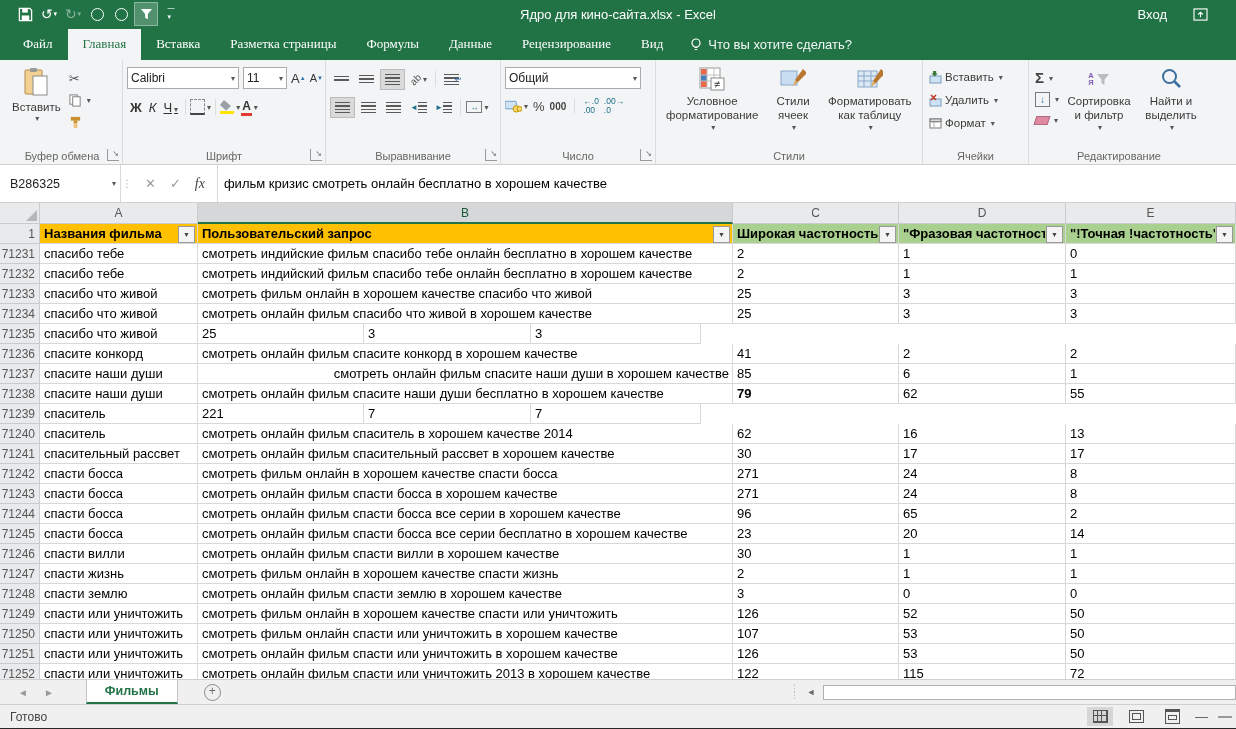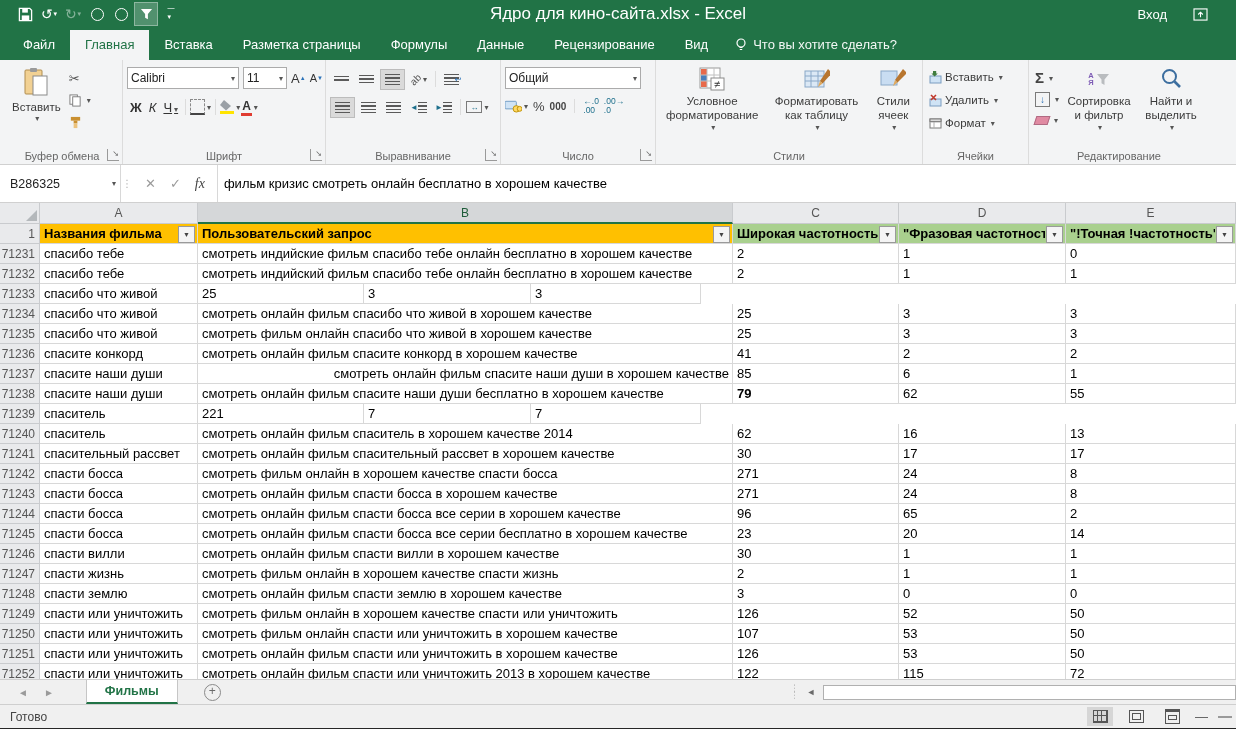--- a/index.html
+++ b/index.html
@@ -5,21 +5,21 @@
   html,body{margin:0;padding:0;background:#fff;}
   body{width:1236px;height:729px;overflow:hidden;font-family:"Liberation Sans",sans-serif;-webkit-font-smoothing:antialiased;position:relative;}
   
   .titlebar{height:28px;background:#217346;display:flex;align-items:center;color:#fff;position:relative;}
   .qat{display:flex;align-items:center;gap:2px;padding-left:14px;}
   .qat-btn{display:flex;align-items:center;justify-content:center;height:22px;min-width:22px;color:#fff;font-size:14px;}
   .qat-btn .mini-caret{font-size:7px;margin-left:1px;}
   .qat-btn.disabled{opacity:.45;}
   .qat-circle{width:11px;height:11px;border:1.6px solid #fff;border-radius:50%;}
   .qat-btn.toggled{background:rgba(255,255,255,.22);border:1px solid rgba(255,255,255,.35);}
-  .win-title{position:absolute;left:0;right:0;text-align:center;font-size:17px;pointer-events:none;}
+  .win-title{position:absolute;left:0;right:0;text-align:center;font-size:13px;pointer-events:none;}
   .tb-right{margin-left:auto;display:flex;align-items:center;gap:26px;padding-right:28px;font-size:13px;z-index:2;}
   
   .tabrow{height:32px;background:#217346;display:flex;align-items:flex-end;padding-left:8px;}
   .rtab{color:#fff;font-size:13px;padding:7px 15px 8px;cursor:default;white-space:nowrap;}
   .rtab.active{background:#f3f4f5;color:#217346;}
   .tellme{display:flex;align-items:center;gap:6px;color:rgba(255,255,255,.95);font-size:13px;padding:7px 12px 8px;}
   
   .ribbon{height:104px;background:#f3f4f5;border-bottom:1px solid #d0d0d0;display:flex;align-items:stretch;padding-left:2px;font-size:11.5px;color:#3b3b3b;}
   .rgroup{position:relative;border-right:1px solid #dcdcdc;padding:3px 4px 17px;display:flex;align-items:flex-start;}
   .glabel{position:absolute;left:0;right:0;bottom:2px;text-align:center;font-size:11px;color:#666;white-space:nowrap;}
@@ -128,21 +128,21 @@
     <span>
       <svg width="15" height="13" viewBox="0 0 16 14">
           <rect x="1" y="1" width="14" height="12" fill="none" stroke="#fff" stroke-width="1.2"></rect>
           <path d="M8 10V5M5.5 7 8 4.5 10.5 7" fill="none" stroke="#fff" stroke-width="1.2"></path>
         </svg>
     </span>
   </div>
 </div>
 
 <div class="tabrow">
-  <div id="tabs-host" style="display:flex;align-items:flex-end;">
+  <div id="tabs-host" style="display:flex;align-items:flex-end;font-family:Liberation Serif, serif;">
       <div class="rtab">Файл</div>
       <div class="rtab active">Главная</div>
       <div class="rtab">Вставка</div>
       <div class="rtab">Разметка страницы</div>
       <div class="rtab">Формулы</div>
       <div class="rtab">Данные</div>
       <div class="rtab">Рецензирование</div>
       <div class="rtab">Вид</div>
     </div>
   <div class="tellme">
@@ -297,36 +297,36 @@
           <rect x="1" y="1" width="20" height="20" fill="#fff" stroke="#9a9a9a"></rect>
           <rect x="2" y="2" width="6" height="6" fill="#e8694a"></rect>
           <rect x="2" y="8" width="6" height="6" fill="#4a7ebb"></rect>
           <rect x="2" y="14" width="6" height="6" fill="#e8694a"></rect>
           <path d="M8 1v20M15 1v20M1 8h20M1 14h20" stroke="#c0c0c0"></path>
           <rect x="12" y="11" width="13" height="12" fill="#fff" stroke="#8a8a8a"></rect>
           <text x="15" y="21" font-size="11" fill="#333">≠</text>
         </svg>
       <span class="bb-label">Условное форматирование</span>
     </div>
+    <div class="bigbtn caret" style="width:46px;">
+      <svg width="26" height="24" viewBox="0 0 26 24">
+          <rect x="1" y="4" width="16" height="14" fill="#c9ddf2" stroke="#8aa8c8"></rect>
+          <path d="M23 2 15 13l2.5 2.5L27 6z" fill="#b8762f"></path>
+          <path d="M15 13l-2 6 4.5-3.5z" fill="#e0a95e"></path>
+        </svg>
+      <span class="bb-label">Стили ячеек</span>
+    </div>
     <div class="bigbtn caret" style="width:104px;">
       <svg width="26" height="24" viewBox="0 0 26 24">
           <rect x="1" y="4" width="19" height="16" fill="#dbe8f5" stroke="#8aa8c8"></rect>
           <path d="M1 9h19M1 14h19M7 4v16M14 4v16" stroke="#8aa8c8"></path>
           <path d="M24 2 16 14l2.5 2.5L28 6z" fill="#b8762f"></path>
           <path d="M16 14l-2 6 4.5-3.5z" fill="#e0a95e"></path>
         </svg>
       <span class="bb-label">Форматировать как таблицу</span>
-    </div>
-    <div class="bigbtn caret" style="width:46px;">
-      <svg width="26" height="24" viewBox="0 0 26 24">
-          <rect x="1" y="4" width="16" height="14" fill="#c9ddf2" stroke="#8aa8c8"></rect>
-          <path d="M23 2 15 13l2.5 2.5L27 6z" fill="#b8762f"></path>
-          <path d="M15 13l-2 6 4.5-3.5z" fill="#e0a95e"></path>
-        </svg>
-      <span class="bb-label">Стили ячеек</span>
     </div>
     <div class="glabel">Стили</div>
   </div>
 
   <div class="rgroup" style="width:97px;flex-direction:column;gap:5px;padding-top:8px;">
     <div class="mini-btn caret">
       <svg width="13" height="13" viewBox="0 0 13 13">
           <rect x="1" y="5" width="11" height="7" fill="#cfe3f5" stroke="#7a9cc0"></rect>
           <path d="M4 0h4v3h2L6 7 2 3h2z" fill="#3f7d3f" transform="scale(.8) translate(1,0)"></path>
         </svg>
@@ -466,20 +466,23 @@
         </div>
         <div class="g-cell" style="width: 170px;">
           <span style="overflow: hidden;">1</span>
         </div>
       </div>
       <div class="g-row">
         <div class="g-rownum">71233</div>
         <div class="g-cell" style="width: 158px;">
           <span style="overflow: hidden;">спасибо что живой</span>
         </div>
+        <div class="g-cell" style="width: 535px;">
+          <span style="overflow: hidden;">смотреть фильм онлайн в хорошем качестве спасибо что живой</span>
+        </div>
         <div class="g-cell" style="width: 166px;">
           <span style="overflow: hidden;">25</span>
         </div>
         <div class="g-cell" style="width: 167px;">
           <span style="overflow: hidden;">3</span>
         </div>
         <div class="g-cell" style="width: 170px;">
           <span style="overflow: hidden;">3</span>
         </div>
       </div>
@@ -498,23 +501,20 @@
           <span style="overflow: hidden;">3</span>
         </div>
         <div class="g-cell" style="width: 170px;">
           <span style="overflow: hidden;">3</span>
         </div>
       </div>
       <div class="g-row">
         <div class="g-rownum">71235</div>
         <div class="g-cell" style="width: 158px;">
           <span style="overflow: hidden;">спасибо что живой</span>
-        </div>
-        <div class="g-cell" style="width: 535px;">
-          <span style="overflow: hidden;">смотреть фильм онлайн спасибо что живой в хорошем качестве</span>
         </div>
         <div class="g-cell" style="width: 166px;">
           <span style="overflow: hidden;">25</span>
         </div>
         <div class="g-cell" style="width: 167px;">
           <span style="overflow: hidden;">3</span>
         </div>
         <div class="g-cell" style="width: 170px;">
           <span style="overflow: hidden;">3</span>
         </div>

